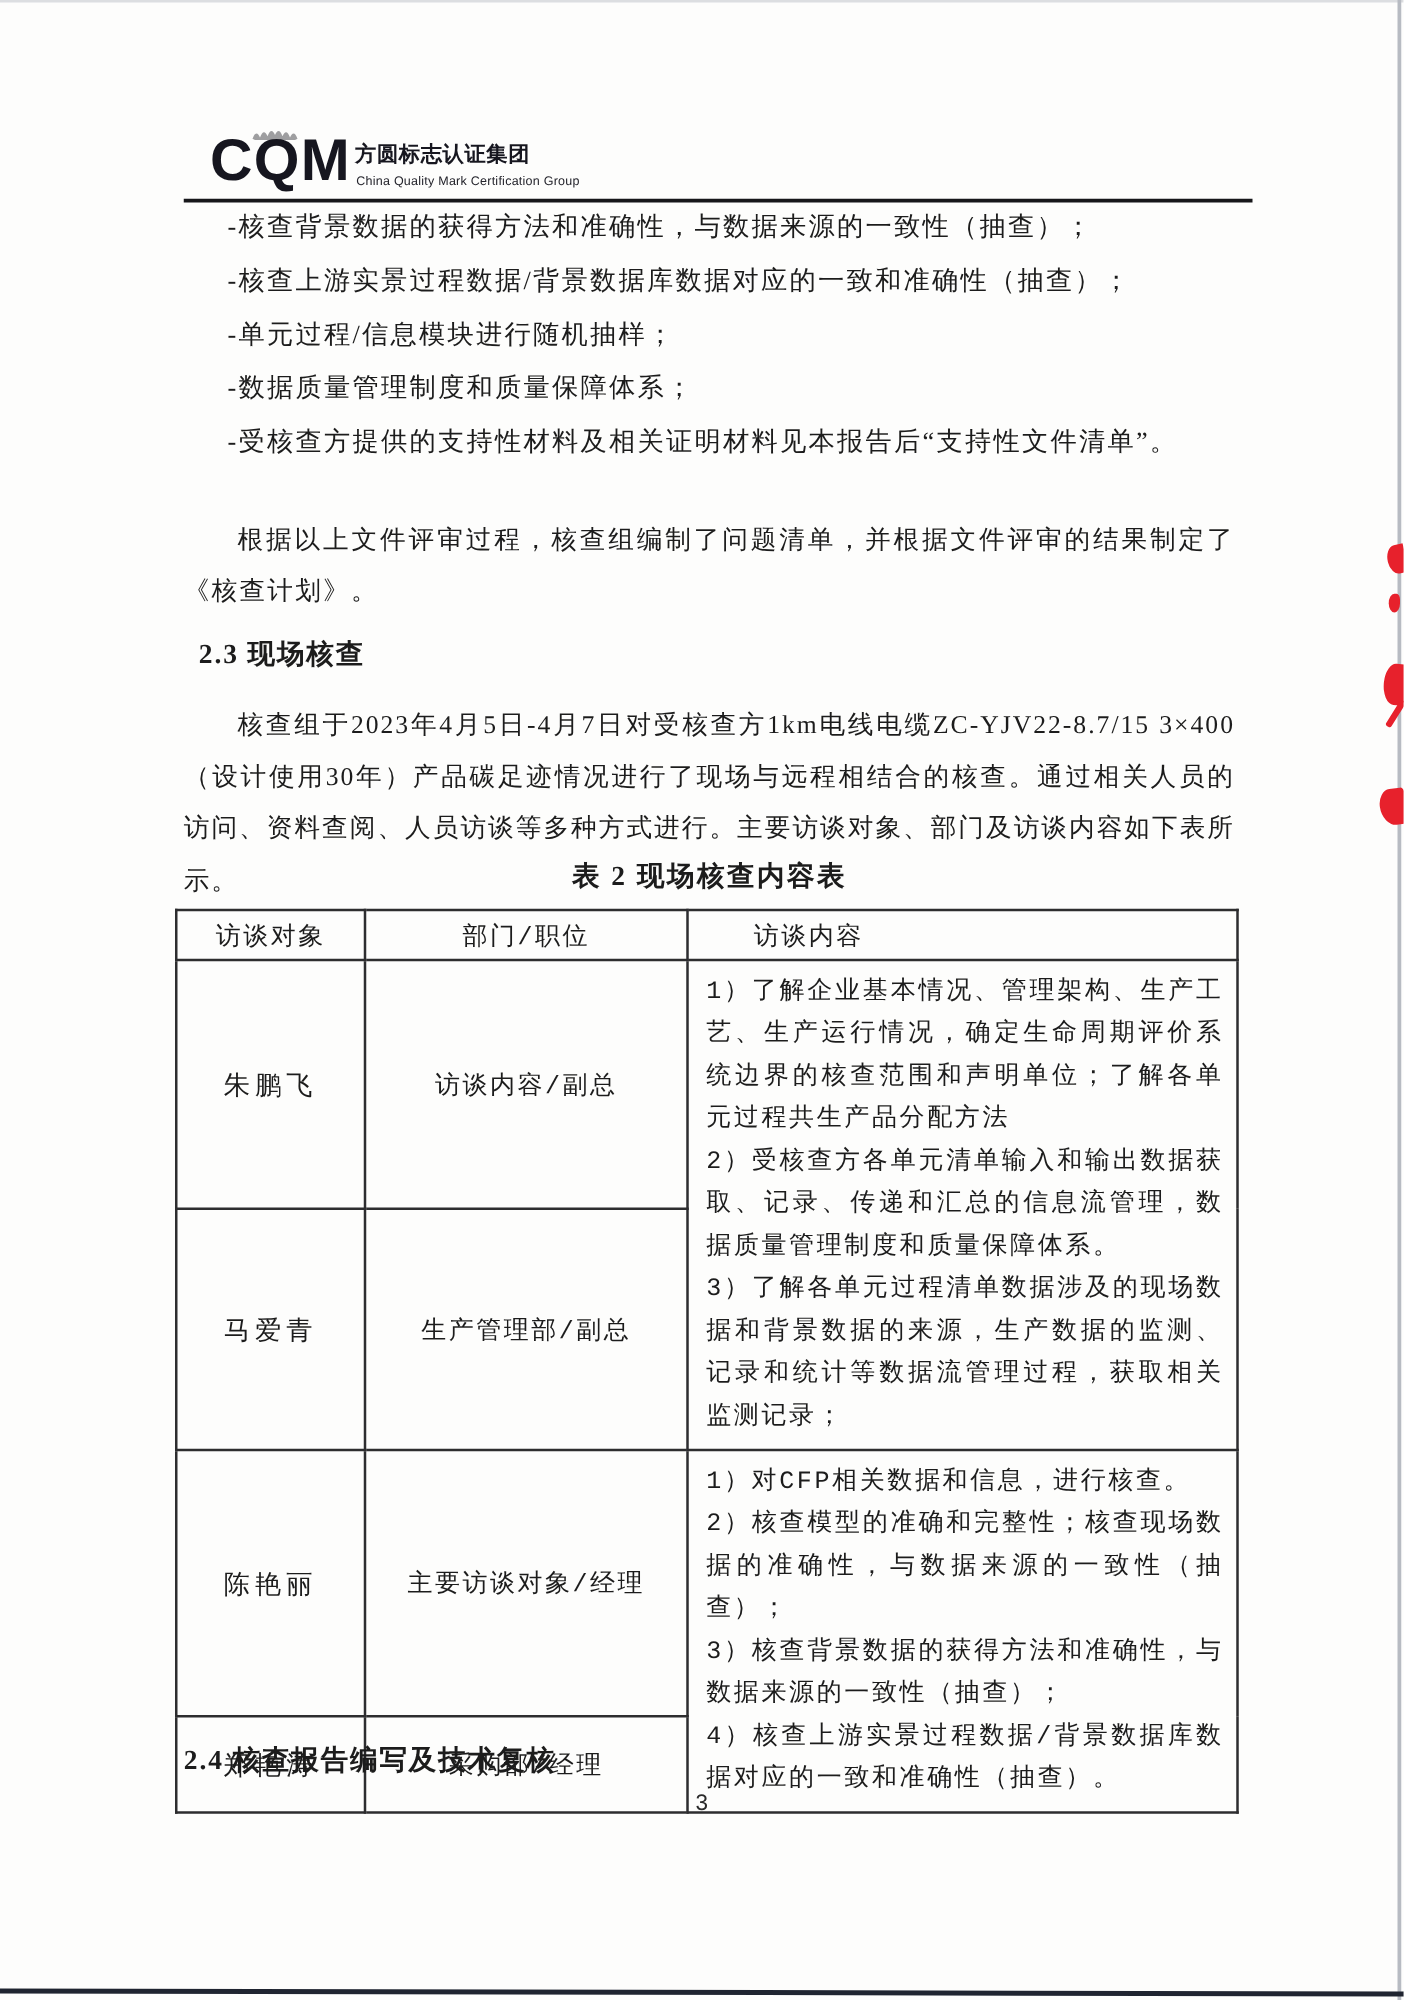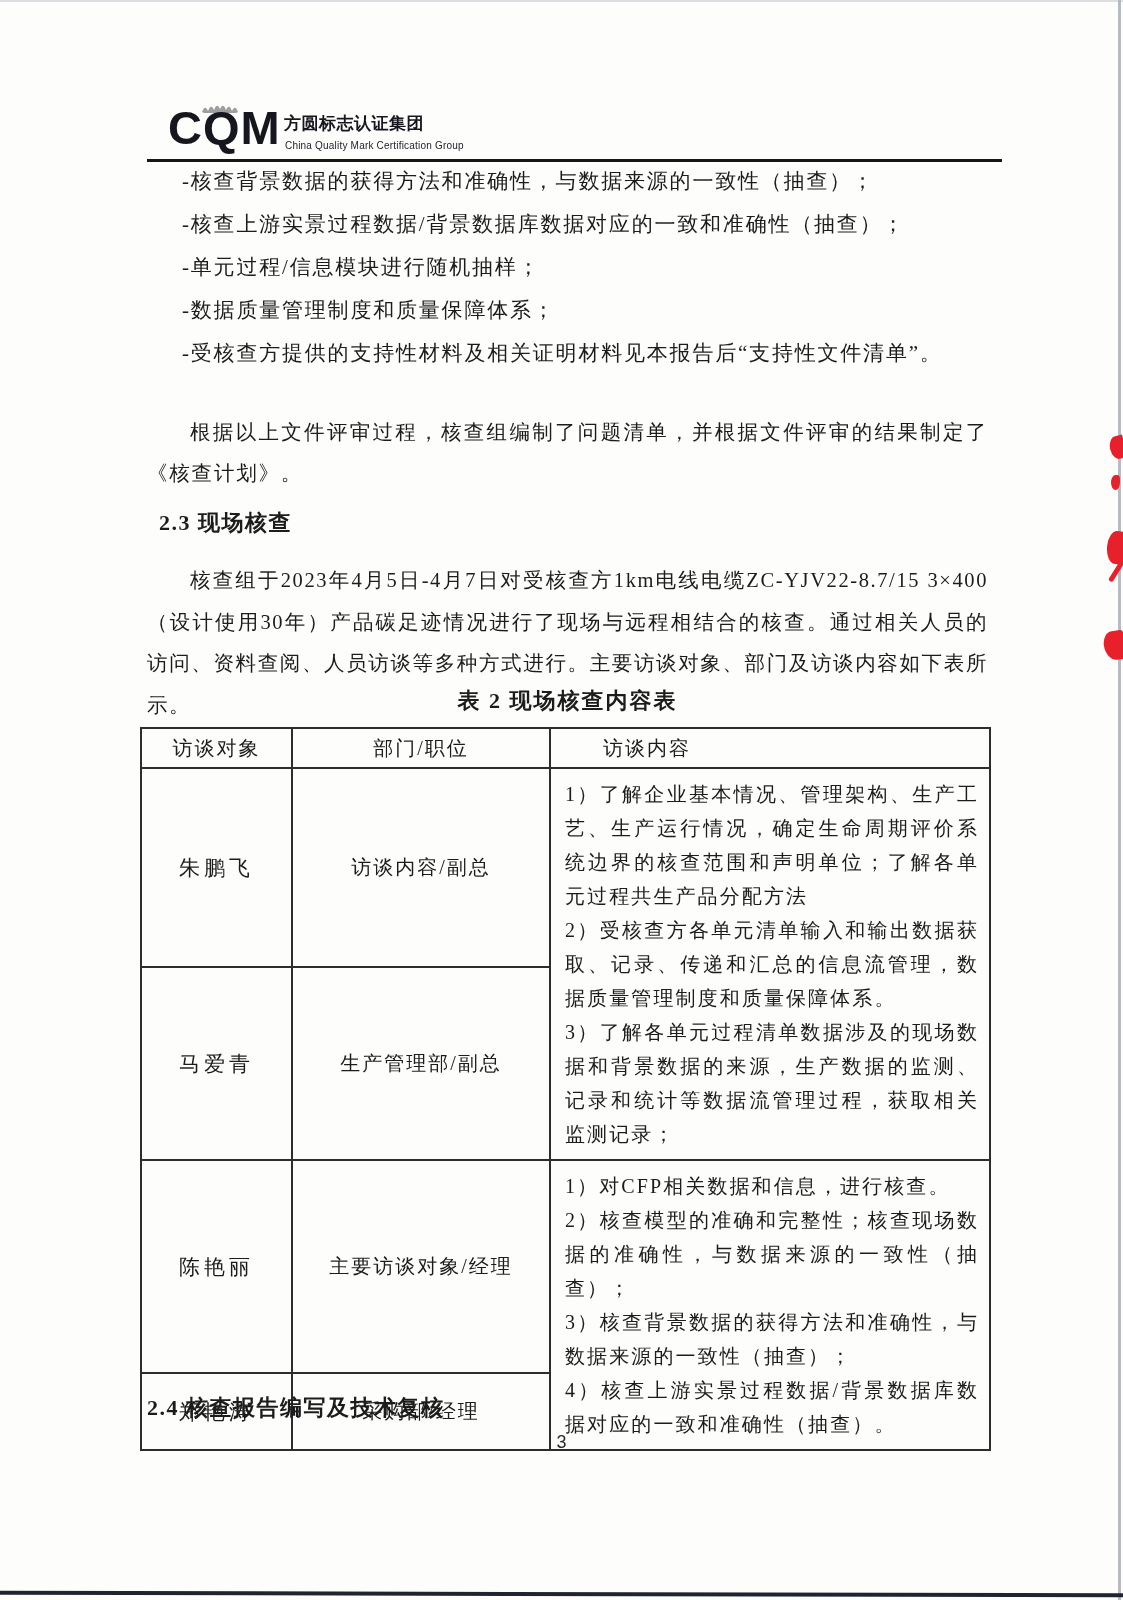--- a/index.html
+++ b/index.html
@@ -54,21 +54,21 @@
     text-align:justify; text-indent:43px;
   }
 
   .table-title {
     position:absolute; left:147px; top:686px; width:841px;
     text-align:center; font-size:22px; font-weight:bold; letter-spacing:2px;
   }
 
   .itable {
     position:absolute; left:140px; top:727px;
-    border-collapse:collapse; table-layout:fixed;
+    border-collapse:collapse; table-layout:fixed;font-family:Liberation Mono, monospace;
   }
   .itable th, .itable td { border:2px solid #2d2d2f; vertical-align:middle; }
   .itable th { font-weight:normal; font-size:20px; letter-spacing:2px; }
   .th-subject, .th-dept { text-align:center; }
   .th-content { text-align:left; padding-left:52px; }
   .cell-name { text-align:center; font-size:21px; letter-spacing:4px; }
   .cell-dept { text-align:center; font-size:20px; letter-spacing:2px; }
   .cell-content {
     font-size:20px; letter-spacing:2.1px; line-height:34px;
     padding:8px 10px 8px 14px; text-align:justify; white-space:pre-line;

